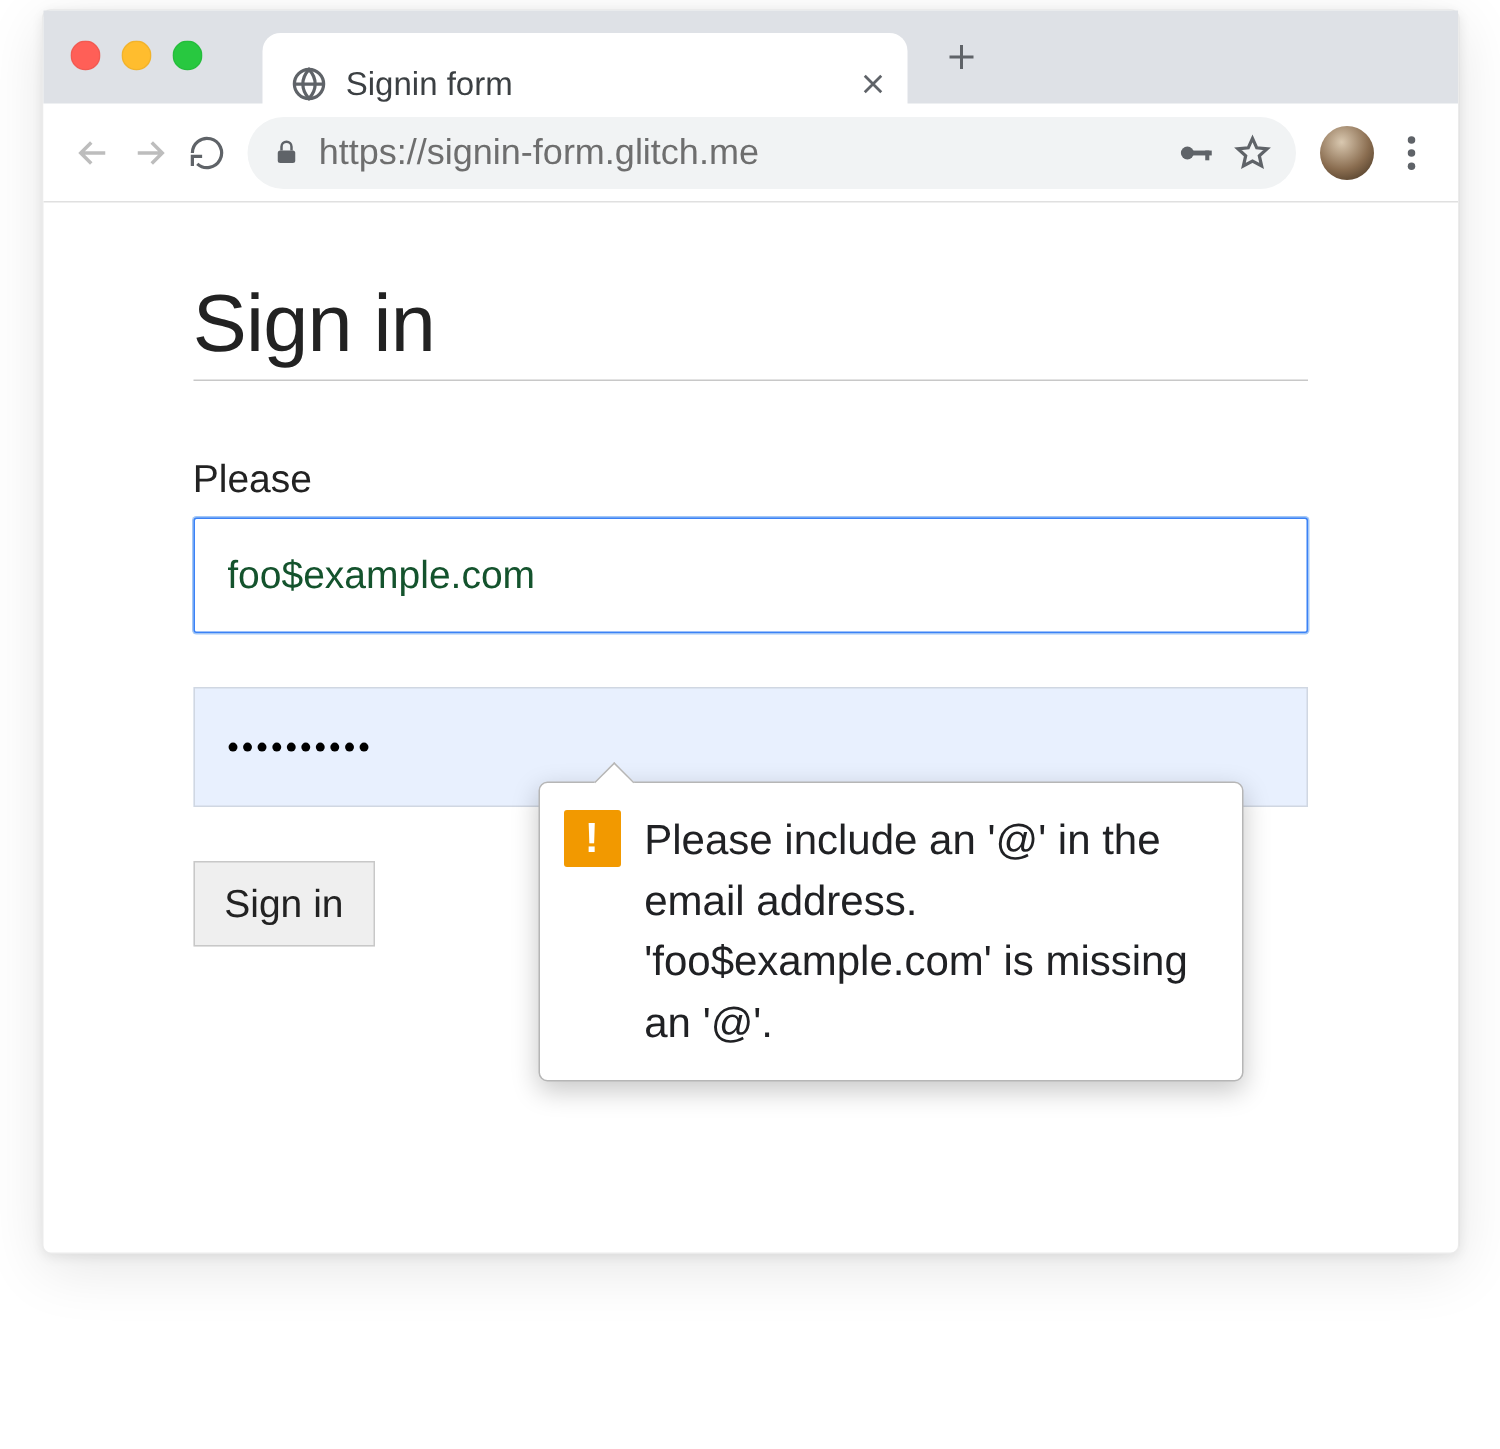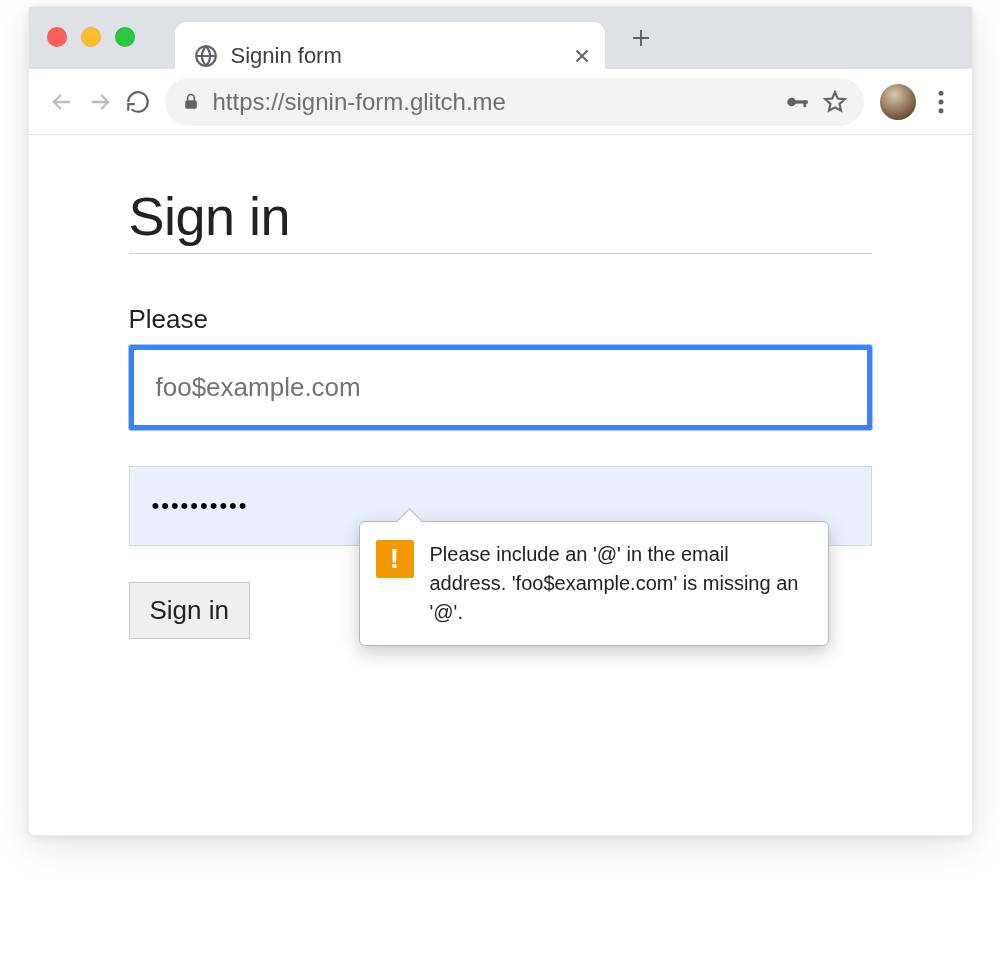--- a/index.html
+++ b/index.html
@@ -186,24 +186,24 @@
     .text-input {
       width: 100%;
       padding: 22px 22px;
       font-size: 26px;
       border: 2px solid #c8c8c8;
       background: #fff;
       font-family: inherit;
       margin-bottom: 36px;
     }
     .text-input.invalid {
-      border: 5px solid #3b82f6;
+      border: 1px solid #3b82f6;
       border-radius: 2px;
       box-shadow: 0 0 0 1px rgba(26,115,232,0.4);
-      color: #737373;
+      color: #14532d;
     }
     .text-input.password-filled {
       background: #e8f0fe;
       border: 1px solid #d0d7e2;
       font-family: Verdana, sans-serif;
       letter-spacing: 2px;
       font-size: 22px;
       padding: 26px 22px;
     }
     .submit-btn {
@@ -250,21 +250,21 @@
       flex-shrink: 0;
       display: flex;
       align-items: center;
       justify-content: center;
       color: #fff;
       font-weight: bold;
       font-size: 28px;
       border-radius: 2px;
     }
     .tooltip .msg {
-      font-size: 20px;
+      font-size: 28px;
       line-height: 1.45;
       color: #202124;
     }
     svg { display: block; }
   </style>
 </head>
 <body>
 
 <div class="browser-window">
 

